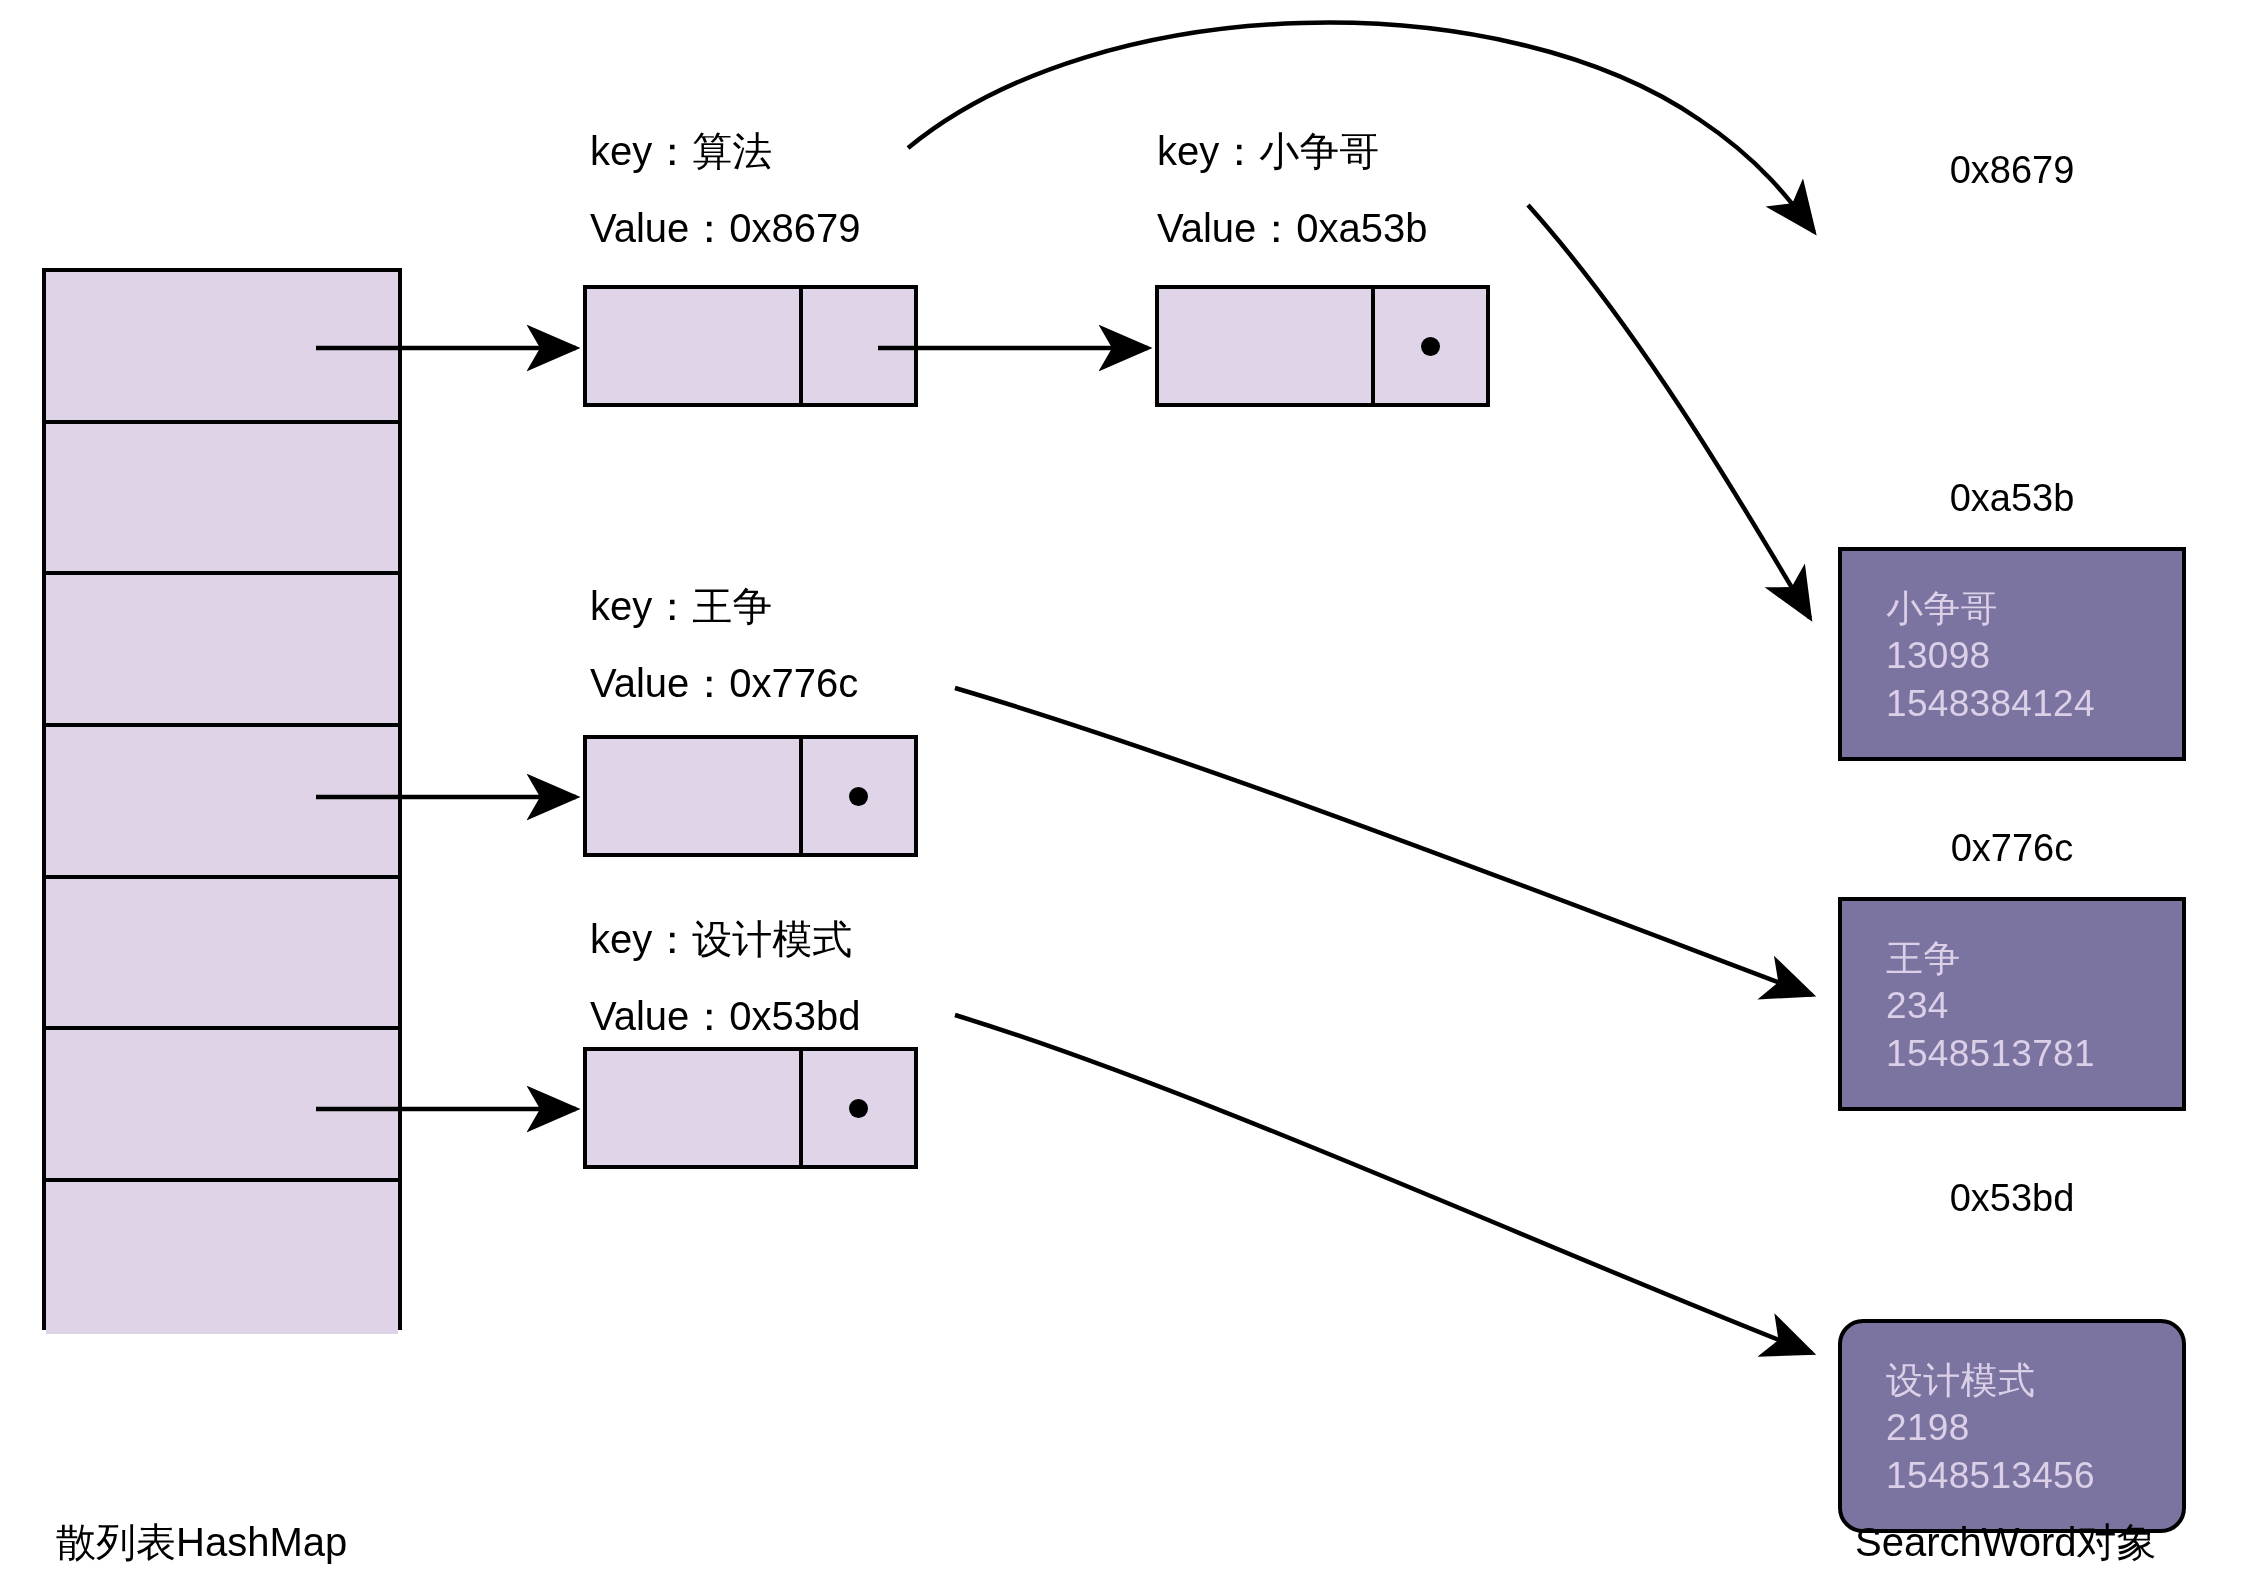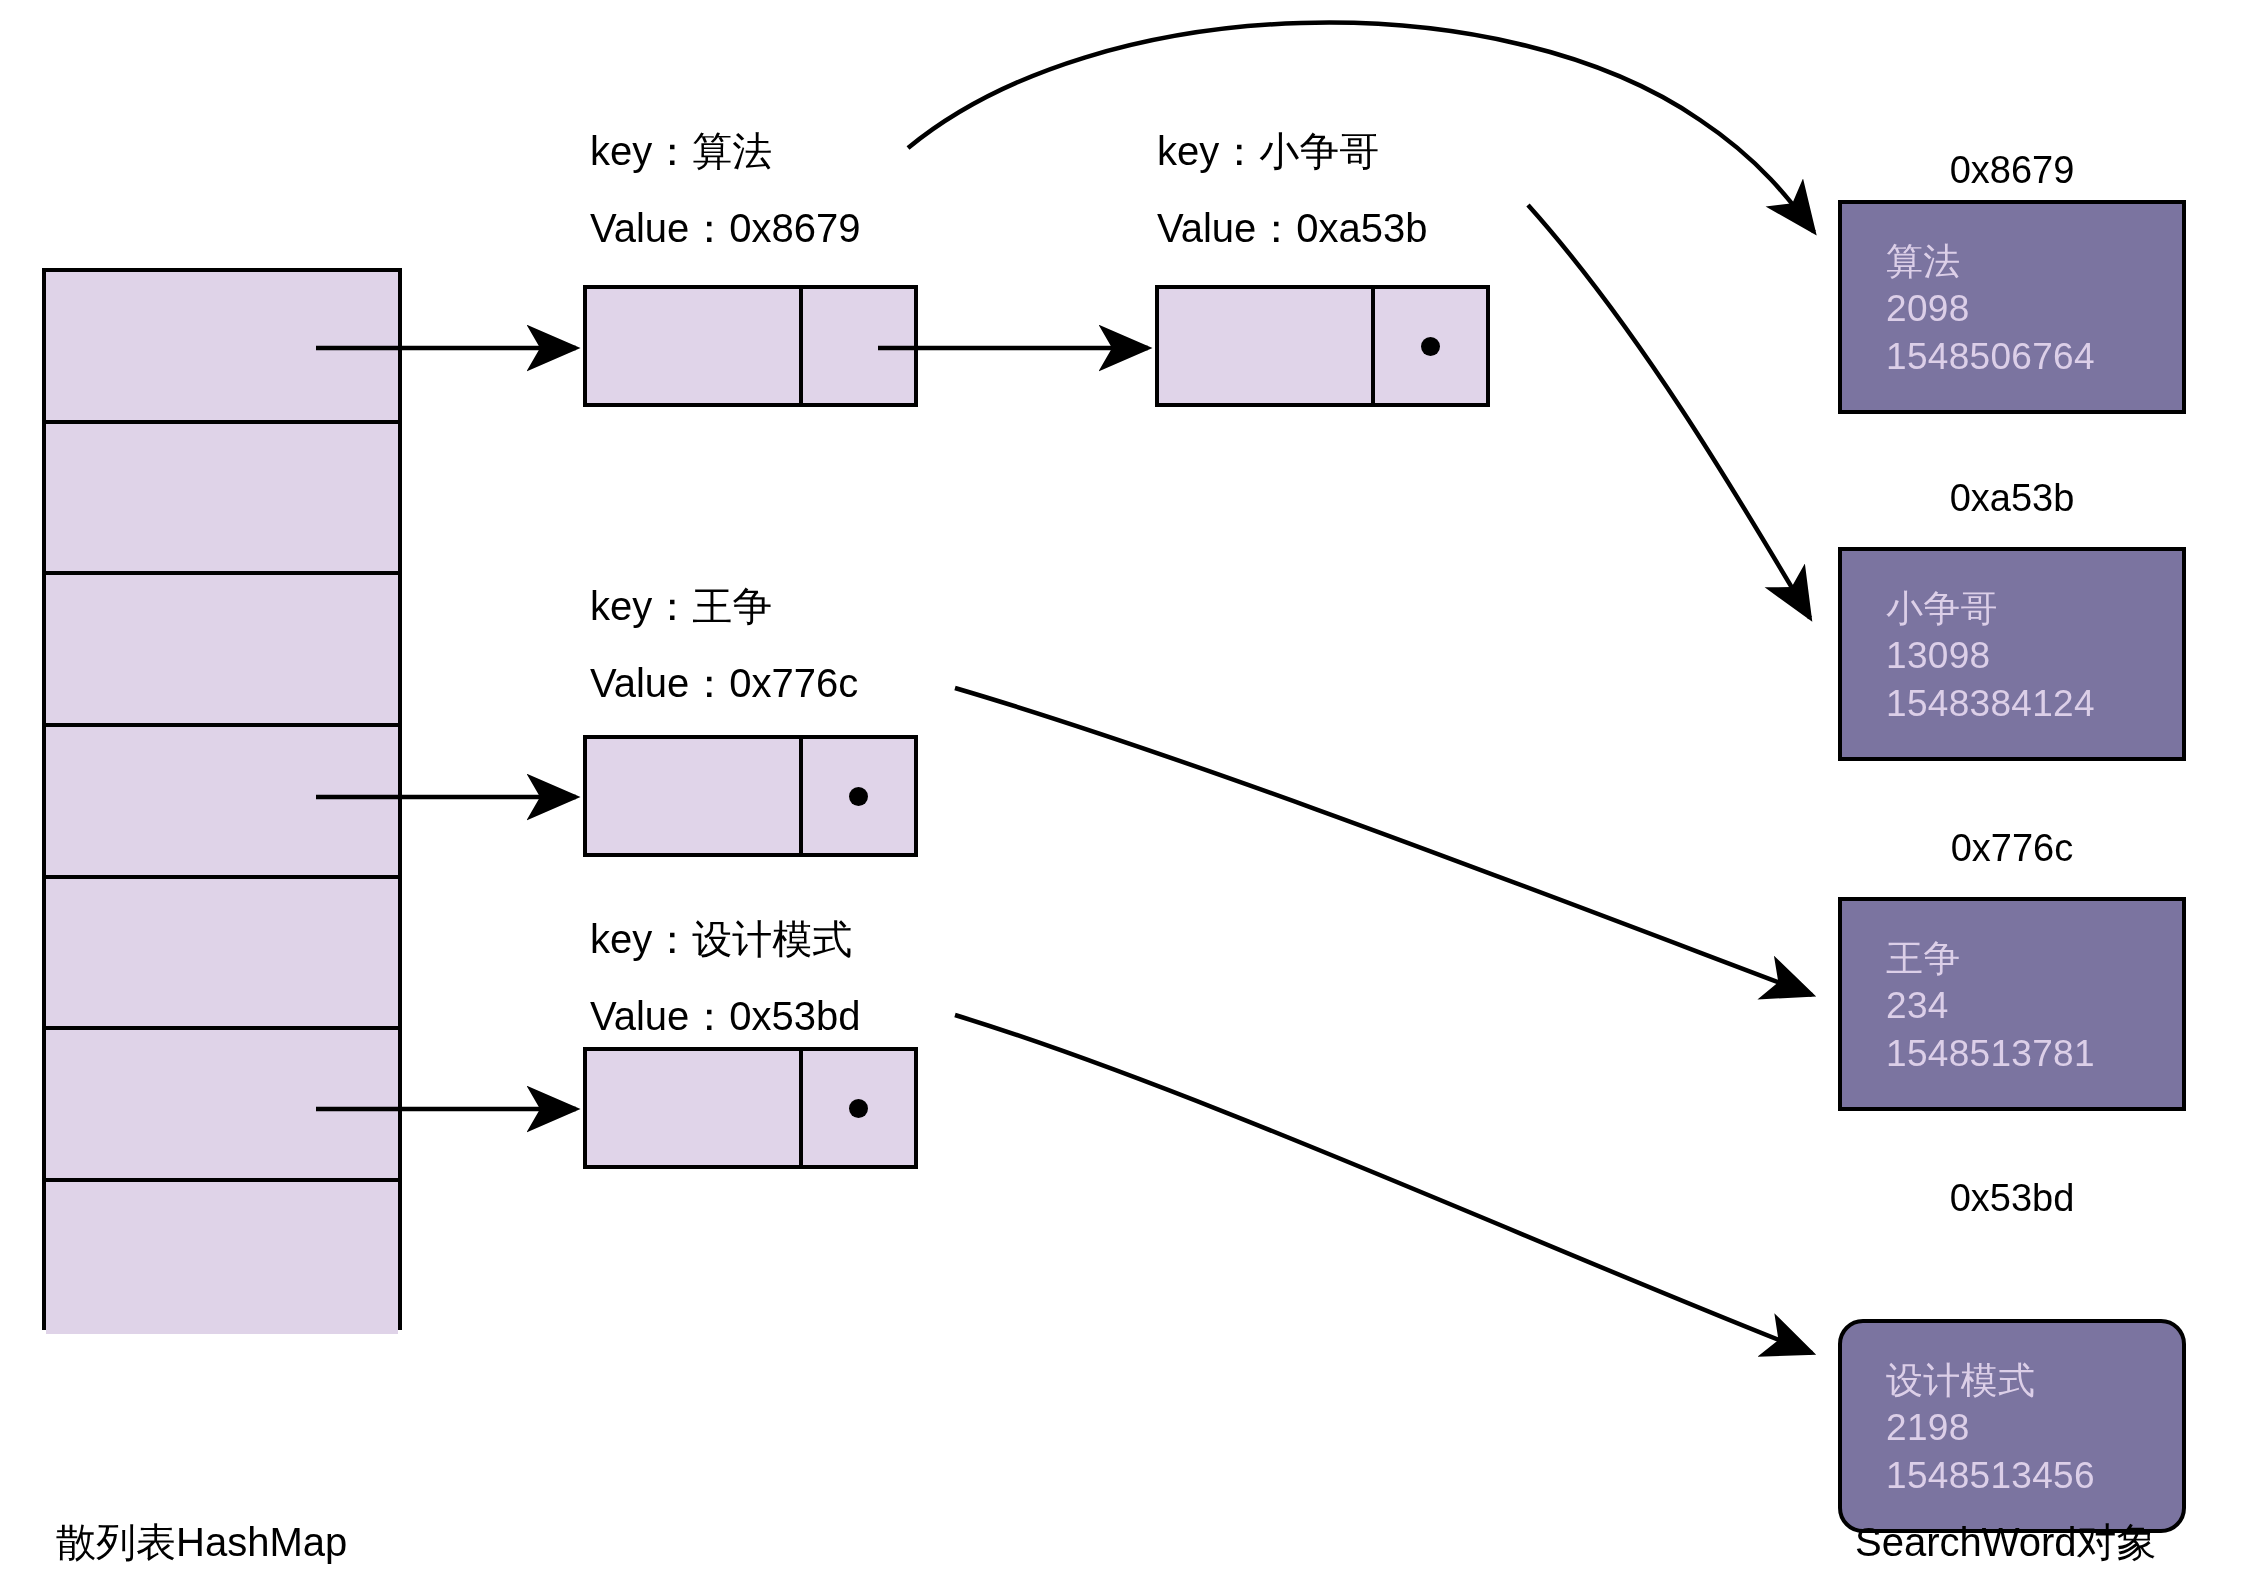--- a/index.html
+++ b/index.html
@@ -176,25 +176,20 @@
   </div>
 
   <div class="node" style="left:583px; top:1047px; width:335px; height:122px;">
     <div class="node-cell data" style="width:212px;"></div>
     <div class="node-cell ptr">
       <span class="null-dot"></span>
     </div>
   </div>
 
   <div class="obj-addr" style="left:1838px; top:125px;margin-top:24px;">0x8679</div>
-  <div class="obj-box" style="left:1838px; top:200px;">
-    <div class="obj-line">算法</div>
-    <div class="obj-line">2098</div>
-    <div class="obj-line">1548506764</div>
-  </div>
 
   <div class="obj-addr" style="left:1838px; top:477px;">0xa53b</div>
   <div class="obj-box" style="left:1838px; top:547px;">
     <div class="obj-line">小争哥</div>
     <div class="obj-line">13098</div>
     <div class="obj-line">1548384124</div>
   </div>
 
   <div class="obj-addr" style="left:1838px; top:827px;">0x776c</div>
   <div class="obj-box" style="left:1838px; top:897px;">

